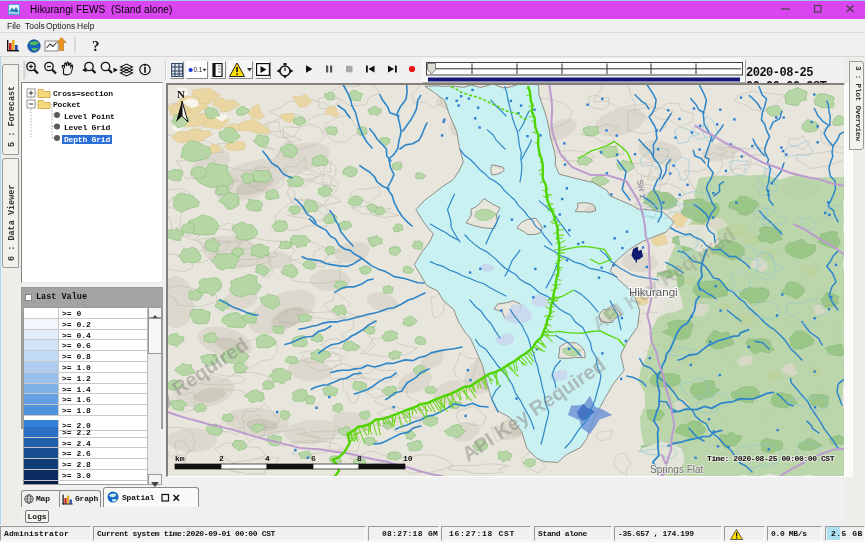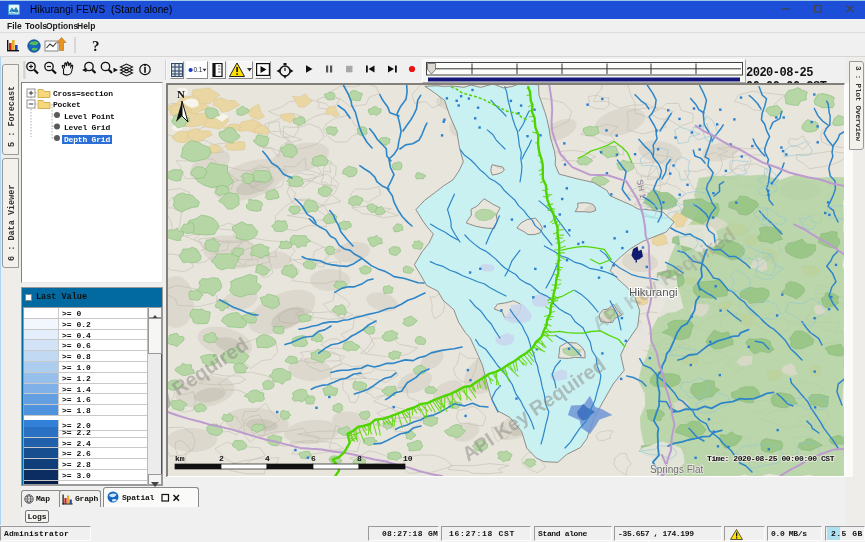--- a/index.html
+++ b/index.html
@@ -1,32 +1,32 @@
 <!DOCTYPE html>
 <html><head><meta charset="utf-8">
 <style>
 * { margin:0; padding:0; box-sizing:border-box; }
 html,body { width:865px; height:542px; overflow:hidden; }
 body { font-family:"Liberation Sans", sans-serif; background:#f0f0f0; position:relative; }
 .mono { font-family:"Liberation Mono", monospace; }
-#titlebar { position:absolute; left:0; top:0; width:865px; height:19px; background:#1d4ed8; border-top:1px solid #9ac7e8; }
+#titlebar { position:absolute; left:0; top:0; width:865px; height:19px; background:#d946ef; border-top:1px solid #9ac7e8; }
 #titlebar .ttl { position:absolute; left:30px; top:3px; font-size:10px; color:#000; letter-spacing:0.1px; }
 #appicon { position:absolute; left:8px; top:3px; width:12px; height:11px; }
 .wbtn { position:absolute; top:0; color:#333; }
 #menubar { position:absolute; left:0; top:19px; width:865px; height:14px; background:#f0f0f0; border-bottom:1px solid #dcdcdc; }
-#menubar span { position:absolute; top:2px; font-size:8.5px; color:#1a1a1a;font-weight:bold; }
+#menubar span { position:absolute; top:2px; font-size:8.5px; color:#1a1a1a; }
 #toolbar1 { position:absolute; left:0; top:33px; width:865px; height:24px; background:#f0f0f0; border-bottom:1px solid #d6d6d6; }
 #toolbar2 { position:absolute; left:21px; top:57px; width:844px; height:26px; background:#f0f0f0; }
 #lstrip { position:absolute; left:0; top:57px; width:21px; height:468px; background:#eeedea; border-left:1px solid #aed6f2; }
 #rstrip { position:absolute; left:845px; top:57px; width:20px; height:468px; background:#eeedea; }
 .vtab { position:absolute; background:#f2f1ec; border:1px solid #9a9a9a; border-radius:3px 0 0 3px; }
 .vtab span { position:absolute; font-family:"Liberation Mono", monospace; font-size:8.5px; font-weight:bold; color:#333; white-space:nowrap; }
 #treepanel { position:absolute; left:21px; top:82px; width:142px; height:201px; background:#fff; border:1px solid #828282; border-right-color:#e8e8e8; border-bottom-color:#e8e8e8; }
 .titem { position:absolute; font-family:"Liberation Mono", monospace; font-size:8px; font-weight:bold; color:#111; white-space:nowrap; letter-spacing:-0.2px; }
-#legendpanel { position:absolute; left:21px; top:287px; width:142px; height:199px; background:#0369a1; border:1px solid #9a9a9a; }
+#legendpanel { position:absolute; left:21px; top:287px; width:142px; height:142px; background:#a3a3a3; border:1px solid #9a9a9a; }
 #legendtable { position:absolute; left:1px; top:19px; width:126px; height:178px; background:#fff; border:1px solid #9a9a9a; overflow:hidden; }
 .lrow { position:absolute; left:0; width:126px; height:10.8px; border-bottom:1px solid #c9c9c9; }
 .lsw { position:absolute; left:0; top:0; width:35px; height:9.8px; border-right:1px solid #c9c9c9; }
 .llb { position:absolute; left:38px; top:1px; font-family:"Liberation Mono", monospace; font-size:8px; font-weight:bold; color:#111; }
 #legscroll { position:absolute; right:1px; top:19px; width:14px; height:178px; background:#ececec; border-left:1px solid #bbb; }
 .sbtn { position:absolute; left:0; width:14px; height:11px; background:#f4f4f2; border:1px solid #999; }
 #mapframe { position:absolute; left:166px; top:83px; width:679px; height:394px; border:2px solid #828078; border-right:1px solid #fff; border-bottom:1px solid #fff; background:#e9e7e0; }
 #tabsrow { position:absolute; left:0; top:486px; width:845px; height:21px; }
 .btab { position:absolute; background:#f0f0ee; border:1px solid #8a8a8a; border-bottom:none; border-radius:3px 3px 0 0; height:17px; top:4px; }
 .btab.active { background:#fafaf8; height:20px; top:1px; }
@@ -1122,20 +1122,23 @@
    <path d="M12.5 2 L18 7.8 M18 2 L12.5 7.8" stroke="#111" stroke-width="1.5"></path>
   </svg>
  </div>
 </div>
 <div id="logsbtn">Logs</div>
 
 <div id="statusbar">
     <div class="scell" style="left:0px;width:91px">
       <span class="stxt" style="letter-spacing:0.2px">Administrator</span>
     </div>
+    <div class="scell" style="left:93px;width:273px">
+      <span class="stxt">Current system time:2020-09-01 00:00 CST</span>
+    </div>
     <div class="scell" style="left:368px;width:71px">
       <span class="stxt" style="left:13px;letter-spacing:0.3px">08:27:18 GMT</span>
     </div>
     <div class="scell" style="left:441px;width:90px">
       <span class="stxt" style="left:7px;letter-spacing:0.7px">16:27:18 CST</span>
     </div>
     <div class="scell" style="left:534px;width:78px">
       <span class="stxt">Stand alone</span>
     </div>
     <div class="scell" style="left:614px;width:108px">

